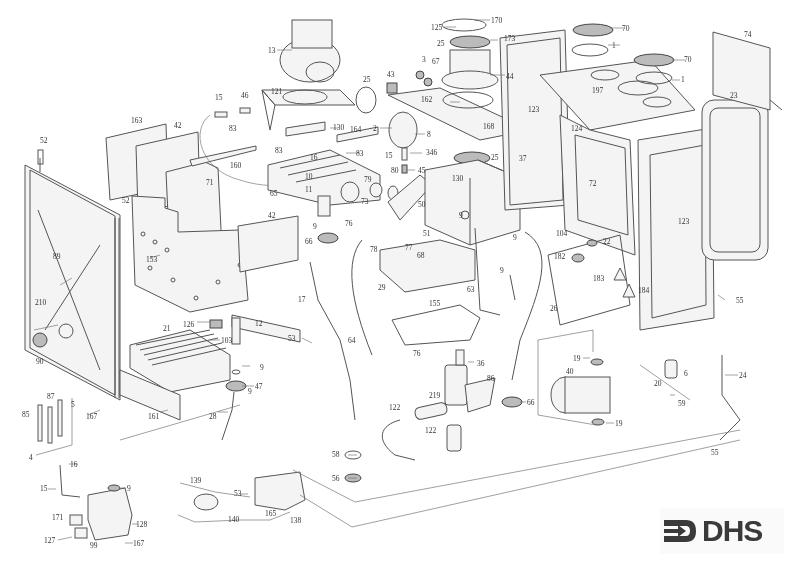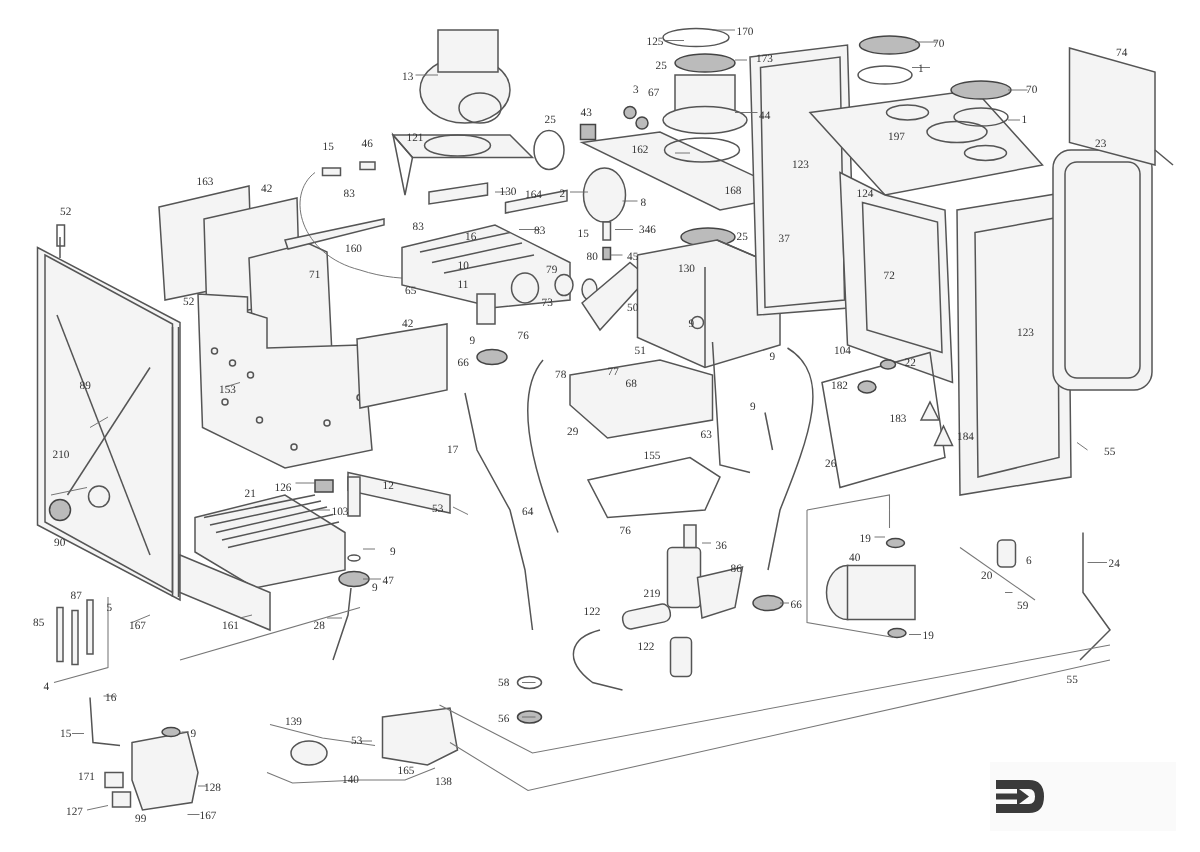--- a/index.html
+++ b/index.html
@@ -405,13 +405,14 @@
     <text class="lbl" x="290" y="523">138</text>
   </g>
 </svg>
 
 <div class="logo">
   <svg width="40" height="28" viewBox="0 0 40 28">
     <path d="M4,3 H26 Q36,3 36,14 Q36,25 26,25 H4 V19 H26 Q30,19 30,14 Q30,9 26,9 H4 Z" fill="#3a3a3a"></path>
     <rect x="4" y="12" width="14" height="4" fill="#3a3a3a"></rect>
     <polygon points="18,8 26,14 18,20" fill="#3a3a3a"></polygon>
   </svg>
+  <span class="logo-text">DHS</span>
 </div>
 
 </body></html>

